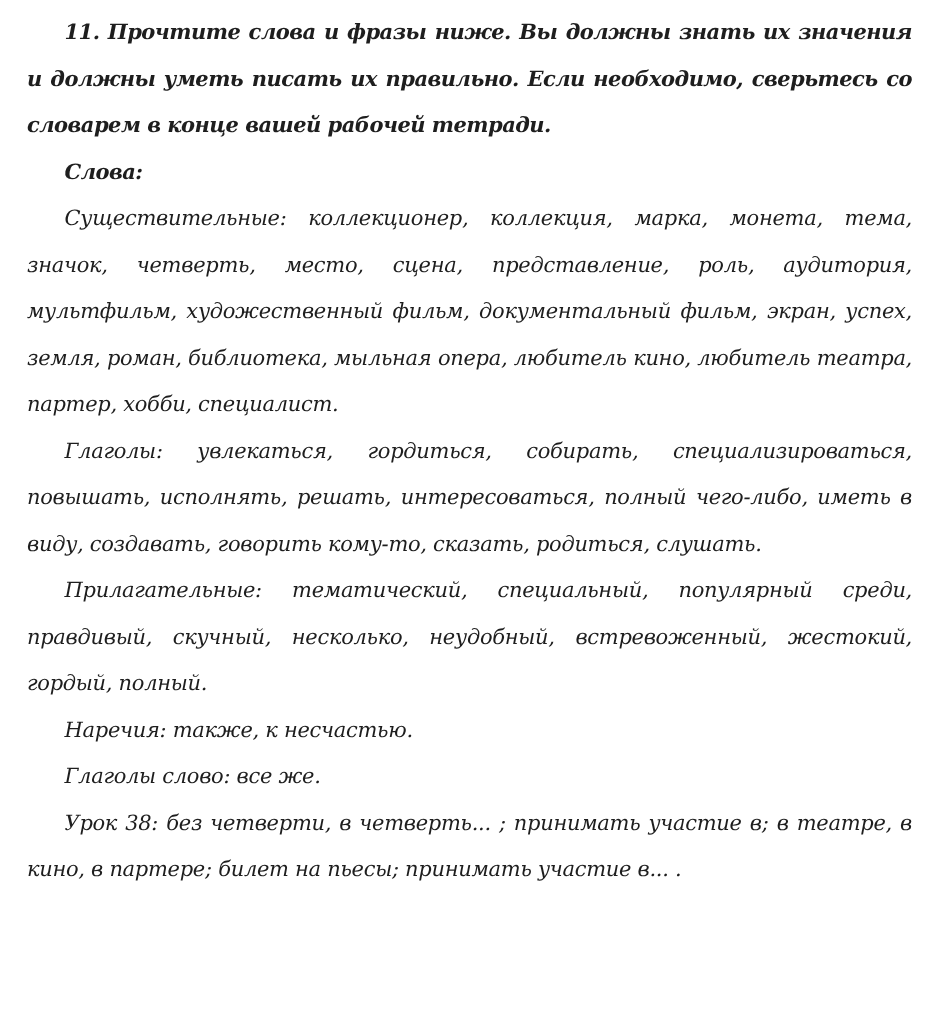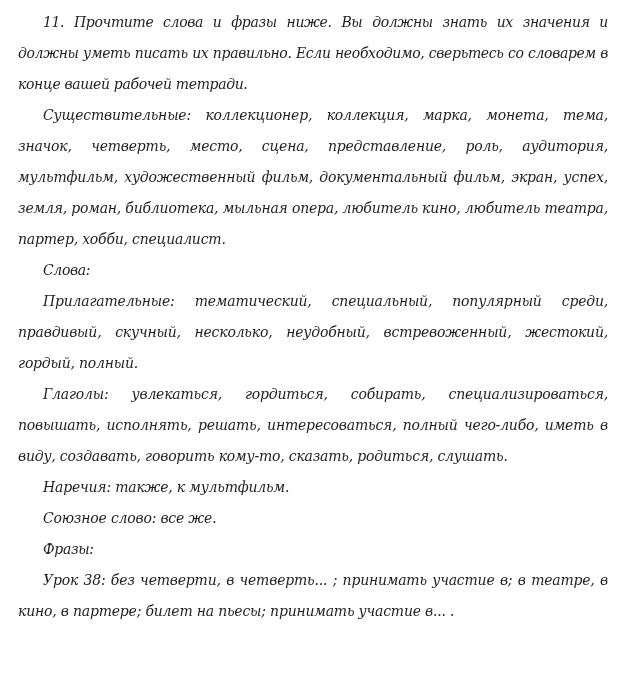--- a/index.html
+++ b/index.html
@@ -19,31 +19,30 @@
     font-size: 14px;
     line-height: 31px;
     letter-spacing: -0.2px;
   }
   .para {
     margin: 0;
     text-indent: 25px;
     text-align: justify;
   }
   .para.bold {
-    font-weight: normal;
+    font-weight: bold;
     letter-spacing: -0.35px;
   }
 </style>
 </head>
 <body>
 
 <div class="page">
   <p class="para bold">11. Прочтите слова и фразы ниже. Вы должны знать их значения и должны уметь писать их правильно. Если необходимо, сверьтесь со словарем в конце вашей рабочей тетради.</p>
+  <p class="para bold">Слова:</p>
   <p class="para">Существительные: коллекционер, коллекция, марка, монета, тема, значок, четверть, место, сцена, представление, роль, аудитория, мультфильм, художественный фильм, документальный фильм, экран, успех, земля, роман, библиотека, мыльная опера, любитель кино, любитель театра, партер, хобби, специалист.</p>
-  <p class="para bold">Слова:</p>
+  <p class="para">Глаголы: увлекаться, гордиться, собирать, специализироваться, повышать, исполнять, решать, интересоваться, полный чего-либо, иметь в виду, создавать, говорить кому-то, сказать, родиться, слушать.</p>
   <p class="para">Прилагательные: тематический, специальный, популярный среди, правдивый, скучный, несколько, неудобный, встревоженный, жестокий, гордый, полный.</p>
-  <p class="para">Глаголы: увлекаться, гордиться, собирать, специализироваться, повышать, исполнять, решать, интересоваться, полный чего-либо, иметь в виду, создавать, говорить кому-то, сказать, родиться, слушать.</p>
-  <p class="para">Наречия: также, к мультфильм.</p>
-  <p class="para">Союзное слово: все же.</p>
-  <p class="para bold">Фразы:</p>
+  <p class="para">Наречия: также, к несчастью.</p>
+  <p class="para">Глаголы слово: все же.</p>
   <p class="para">Урок 38: без четверти, в четверть... ; принимать участие в; в театре, в кино, в партере; билет на пьесы; принимать участие в... .</p>
 
 </div>
 
 </body></html>

